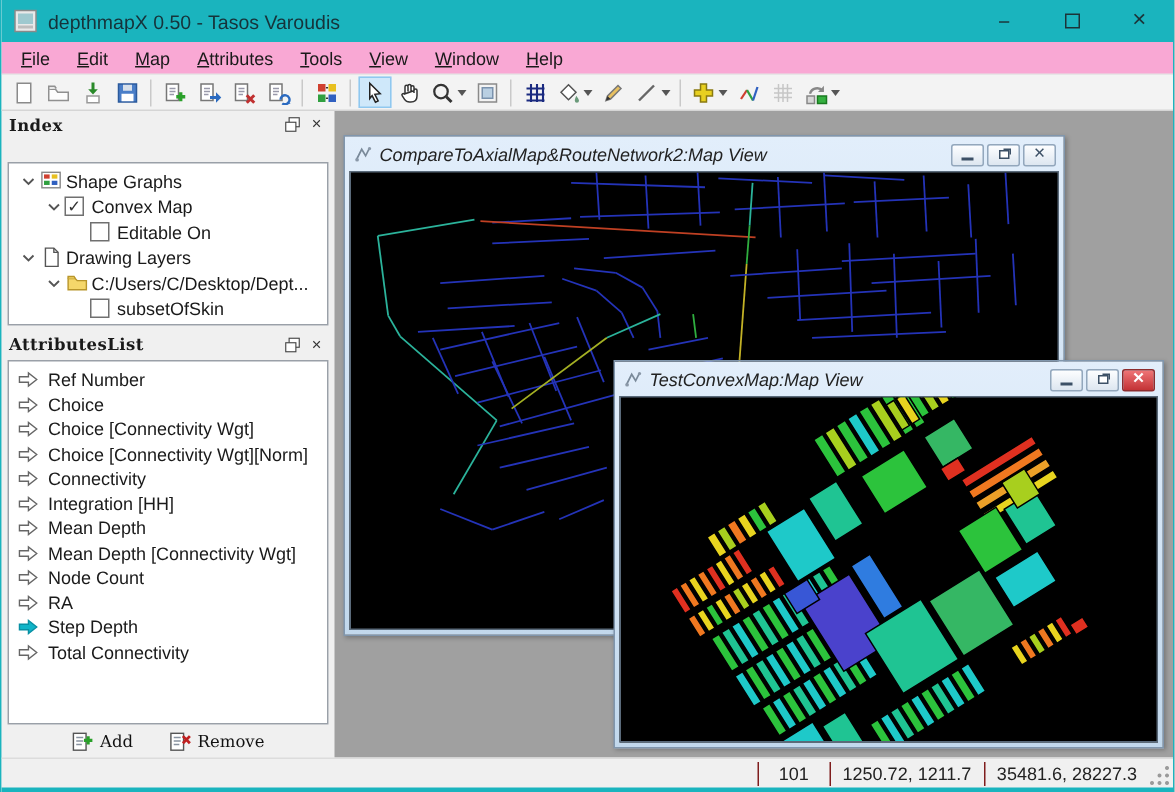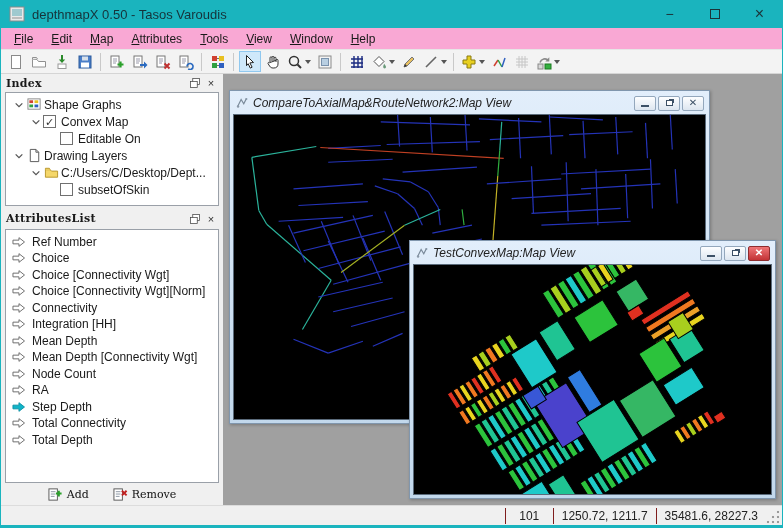--- a/index.html
+++ b/index.html
@@ -28,21 +28,21 @@
   .tb-sep { width:1px; height:18px; background:#c9c9c9; margin:0 4px; }
   .dd { width:0; height:0; border:3px solid transparent; border-top:4px solid #555; margin-left:2px; margin-top:4px; }
 
   
   .main { flex:1; display:flex; overflow:hidden; }
   .dock { width:222px; flex:none; background:#f0f0f0; display:flex; flex-direction:column; }
   .panel-header { height:18px; display:flex; align-items:center; padding:0 5px; flex:none; }
   .panel-title { font-family:"DejaVu Serif", serif; font-size:11px; font-weight:bold; letter-spacing:0.3px; flex:1; }
   .ph-btn { width:14px; height:14px; display:flex; align-items:center; justify-content:center; color:#333; font-size:11px; margin-left:2px; }
   .panel-body { margin:0 4px; background:#fff; border:1px solid #9aa0a8; overflow:hidden; }
-  #index-body { height:117px; padding-top:3px; }
+  #index-body { height:117px; padding-top:3px;margin-top:16px; }
   #attr-body { height:262px; padding-top:4px; margin-top:1px; }
   .gap { height:4px; flex:none; }
 
   .tree-row { height:17px; display:flex; align-items:center; white-space:nowrap; }
   .tree-row .chev { width:14px; display:flex; justify-content:center; flex:none; }
   .tree-row .node-ic { width:17px; display:flex; justify-content:center; flex:none; }
   .cbx { width:13px; height:13px; border:1px solid #707070; background:#fff; margin-right:4px; flex:none; display:flex; align-items:center; justify-content:center; font-size:11px; color:#333; line-height:10px; }
   .tree-label { padding-left:1px; }
 
   .attr-row { height:16.5px; display:flex; align-items:center; padding-left:5px; white-space:nowrap; }
@@ -416,26 +416,20 @@
             <svg width="15" height="12" viewBox="0 0 16 13">
               <path d="M2 4.5h6.5V1.8L14.5 6.5 8.5 11.2V8.5H2z" fill="#10b4c8" stroke="#0890a4"></path>
             </svg>
             <span>Step Depth</span>
           </div>
           <div class="attr-row">
             <svg width="15" height="12" viewBox="0 0 16 13">
               <path d="M2 4.5h6.5V1.8L14.5 6.5 8.5 11.2V8.5H2z" fill="#fff" stroke="#666"></path>
             </svg>
             <span>Total Connectivity</span>
-          </div>
-          <div class="attr-row">
-            <svg width="15" height="12" viewBox="0 0 16 13">
-              <path d="M2 4.5h6.5V1.8L14.5 6.5 8.5 11.2V8.5H2z" fill="#fff" stroke="#666"></path>
-            </svg>
-            <span>Total Depth</span>
           </div>
         </div>
       <div class="addremove">
         <span class="ar-btn">
           <svg width="15" height="15" viewBox="0 0 16 16">
               <rect x="1" y="2" width="9" height="12" fill="#fff" stroke="#555"></rect>
               <path d="M3 5h5M3 7.5h5M3 10h4" stroke="#8892a0" fill="none"></path>
               <path d="M11.5 4v6M8.5 7h6" stroke="#2aa02a" stroke-width="2.2" fill="none"></path>
             </svg>
           <span>Add</span>

